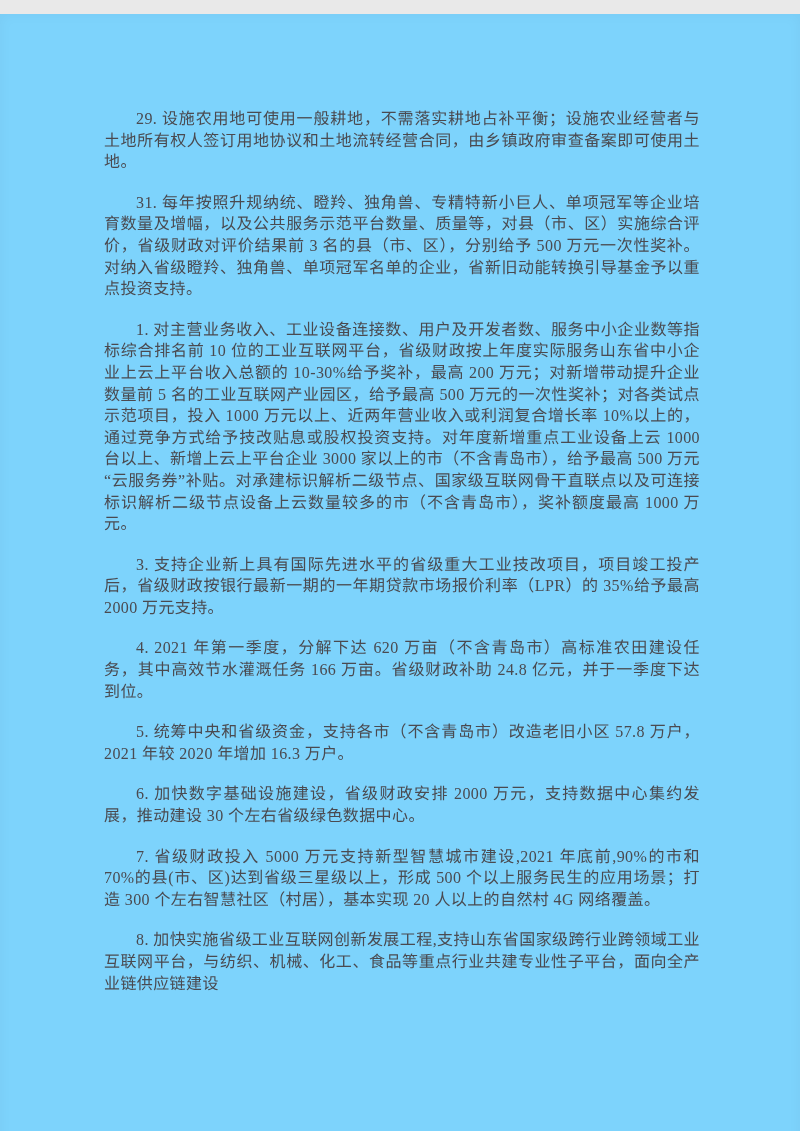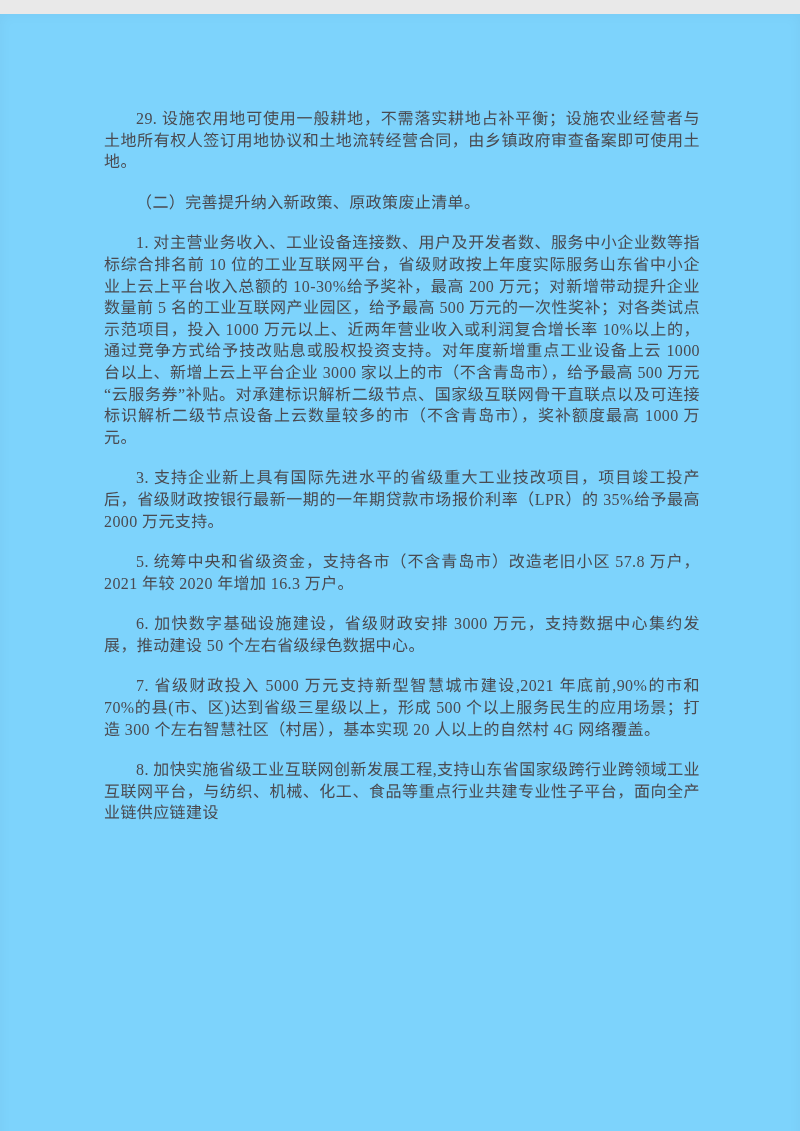--- a/index.html
+++ b/index.html
@@ -37,21 +37,22 @@
   .content p:last-child {
     margin-bottom: 0;
   }
 </style>
 </head>
 <body>
 
 <div class="page">
   <div class="content">
     <p>29. 设施农用地可使用一般耕地，不需落实耕地占补平衡；设施农业经营者与土地所有权人签订用地协议和土地流转经营合同，由乡镇政府审查备案即可使用土地。</p>
-    <p>（二）完善提升纳入新政策、原政策废止清单。</p>
+    <p>31. 每年按照升规纳统、瞪羚、独角兽、专精特新小巨人、单项冠军等企业培育数量及增幅，以及公共服务示范平台数量、质量等，对县（市、区）实施综合评价，省级财政对评价结果前 3 名的县（市、区），分别给予 500 万元一次性奖补。对纳入省级瞪羚、独角兽、单项冠军名单的企业，省新旧动能转换引导基金予以重点投资支持。</p>
     <p>1. 对主营业务收入、工业设备连接数、用户及开发者数、服务中小企业数等指标综合排名前 10 位的工业互联网平台，省级财政按上年度实际服务山东省中小企业上云上平台收入总额的 10-30%给予奖补，最高 200 万元；对新增带动提升企业数量前 5 名的工业互联网产业园区，给予最高 500 万元的一次性奖补；对各类试点示范项目，投入 1000 万元以上、近两年营业收入或利润复合增长率 10%以上的，通过竞争方式给予技改贴息或股权投资支持。对年度新增重点工业设备上云 1000 台以上、新增上云上平台企业 3000 家以上的市（不含青岛市），给予最高 500 万元“云服务券”补贴。对承建标识解析二级节点、国家级互联网骨干直联点以及可连接标识解析二级节点设备上云数量较多的市（不含青岛市），奖补额度最高 1000 万元。</p>
     <p>3. 支持企业新上具有国际先进水平的省级重大工业技改项目，项目竣工投产后，省级财政按银行最新一期的一年期贷款市场报价利率（LPR）的 35%给予最高 2000 万元支持。</p>
+    <p>4. 2021 年第一季度，分解下达 620 万亩（不含青岛市）高标准农田建设任务，其中高效节水灌溉任务 166 万亩。省级财政补助 24.8 亿元，并于一季度下达到位。</p>
     <p>5. 统筹中央和省级资金，支持各市（不含青岛市）改造老旧小区 57.8 万户，2021 年较 2020 年增加 16.3 万户。</p>
-    <p>6. 加快数字基础设施建设，省级财政安排 3000 万元，支持数据中心集约发展，推动建设 50 个左右省级绿色数据中心。</p>
+    <p>6. 加快数字基础设施建设，省级财政安排 2000 万元，支持数据中心集约发展，推动建设 30 个左右省级绿色数据中心。</p>
     <p>7. 省级财政投入 5000 万元支持新型智慧城市建设,2021 年底前,90%的市和 70%的县(市、区)达到省级三星级以上，形成 500 个以上服务民生的应用场景；打造 300 个左右智慧社区（村居），基本实现 20 人以上的自然村 4G 网络覆盖。</p>
     <p>8. 加快实施省级工业互联网创新发展工程,支持山东省国家级跨行业跨领域工业互联网平台，与纺织、机械、化工、食品等重点行业共建专业性子平台，面向全产业链供应链建设</p>
   </div>
 </div>
 
 </body></html>

